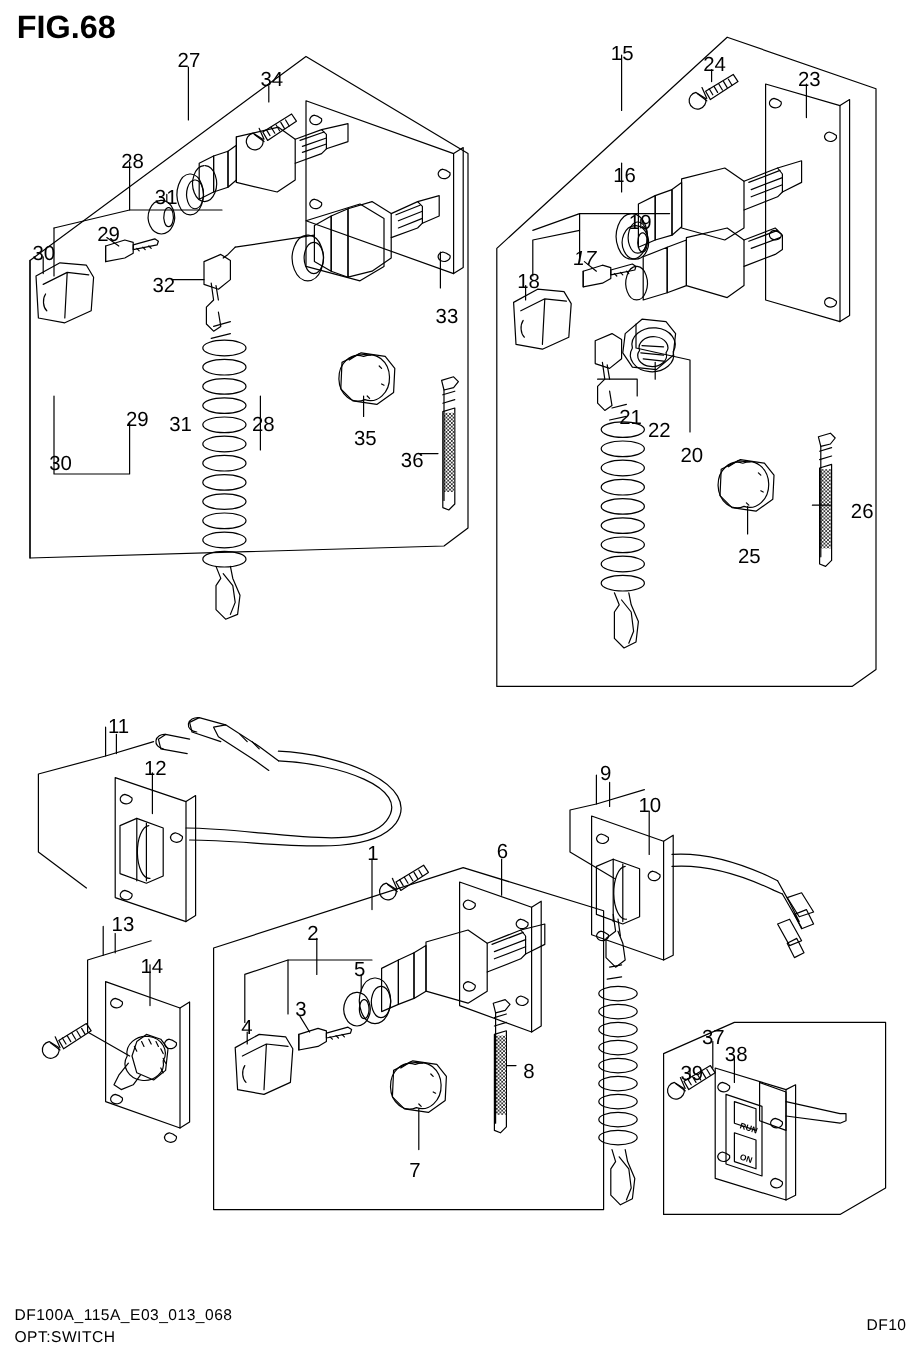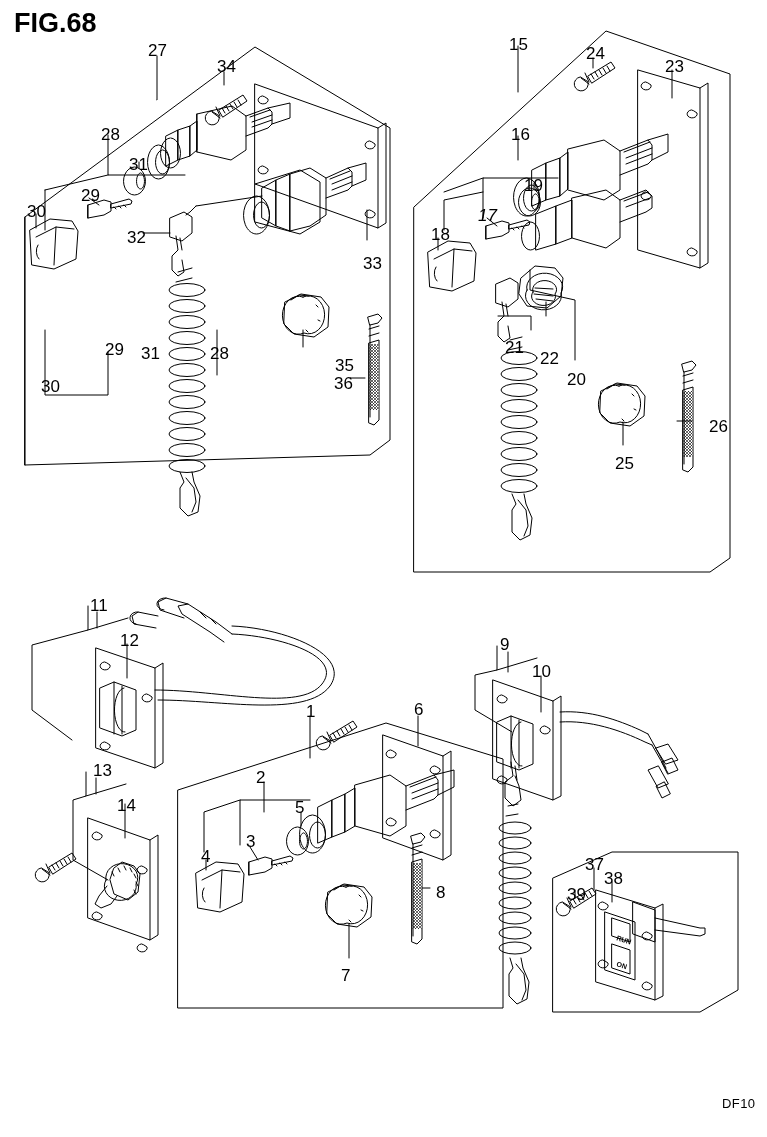--- a/index.html
+++ b/index.html
@@ -537,30 +537,30 @@
       <div class="callout" style="left: 101px; top: 126px;">28</div>
       <div class="callout" style="left: 129px; top: 156px;">31</div>
       <div class="callout" style="left: 81px; top: 187px;">29</div>
       <div class="callout" style="left: 27px; top: 203px;">30</div>
       <div class="callout" style="left: 127px; top: 229px;">32</div>
       <div class="callout" style="left: 363px; top: 255px;">33</div>
       <div class="callout" style="left: 141px; top: 345px;">31</div>
       <div class="callout" style="left: 105px; top: 341px;">29</div>
       <div class="callout" style="left: 41px; top: 378px;">30</div>
       <div class="callout" style="left: 210px; top: 345px;">28</div>
-      <div class="callout" style="left: 295px; top: 357px; margin-left: 40px;">35</div>
+      <div class="callout" style="left: 295px; top: 357px;">35</div>
       <div class="callout" style="left: 334px; top: 375px;">36</div>
       <div class="callout" style="left: 509px; top: 36px;">15</div>
       <div class="callout" style="left: 586px; top: 45px;">24</div>
       <div class="callout" style="left: 665px; top: 58px;">23</div>
-      <div class="callout" style="left: 511px; top: 126px;">16</div>
+      <div class="callout" style="left: 511px; top: 138px;">16</div>
       <div class="callout" style="left: 524px; top: 177px;">19</div>
       <div class="callout" style="left: 478px; top: 207px; font-style: italic;">17</div>
       <div class="callout" style="left: 431px; top: 226px;">18</div>
-      <div class="callout" style="left: 505px; top: 339px;">21</div>
+      <div class="callout" style="left: 516px; top: 339px;">21</div>
       <div class="callout" style="left: 540px; top: 330px; margin-top: 20px;">22</div>
       <div class="callout" style="left: 567px; top: 371px;">20</div>
       <div class="callout" style="left: 615px; top: 455px;">25</div>
       <div class="callout" style="left: 661px; top: 418px; margin-left: 48px;">26</div>
       <div class="callout" style="left: 90px; top: 597px;">11</div>
       <div class="callout" style="left: 120px; top: 632px;">12</div>
       <div class="callout" style="left: 93px; top: 762px;">13</div>
       <div class="callout" style="left: 117px; top: 797px;">14</div>
       <div class="callout" style="left: 306px; top: 703px;">1</div>
       <div class="callout" style="left: 414px; top: 701px;">6</div>
@@ -570,15 +570,19 @@
       <div class="callout" style="left: 201px; top: 848px;">4</div>
       <div class="callout" style="left: 436px; top: 884px;">8</div>
       <div class="callout" style="left: 341px; top: 967px;">7</div>
       <div class="callout" style="left: 500px; top: 636px;">9</div>
       <div class="callout" style="left: 532px; top: 663px;">10</div>
       <div class="callout" style="left: 585px; top: 856px;">37</div>
       <div class="callout" style="left: 604px; top: 870px;">38</div>
       <div class="callout" style="left: 567px; top: 886px;">39</div>
     </div>
 
+  <div class="footer">
+    <div>DF100A_115A_E03_013_068</div>
+    <div>OPT:SWITCH</div>
+  </div>
   <div class="footer-right">DF10</div>
 
 </div>
 
 </body></html>

